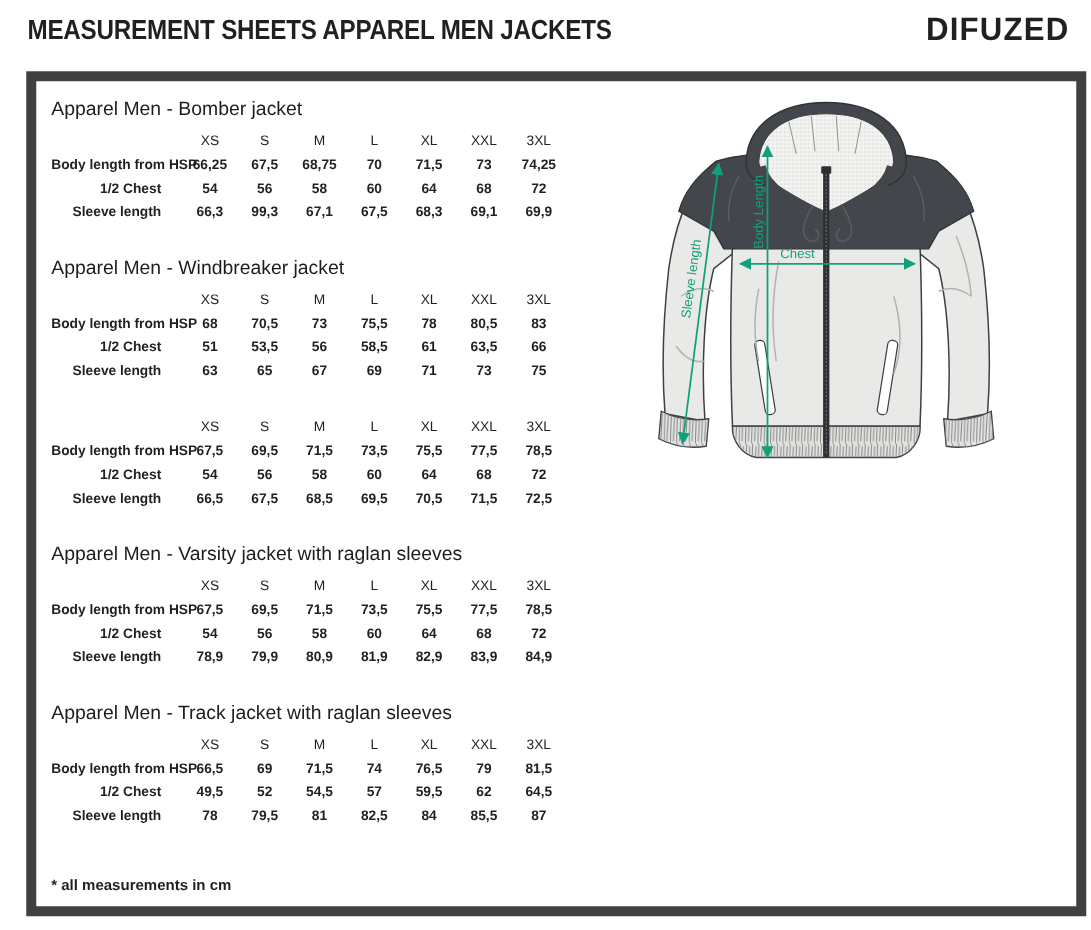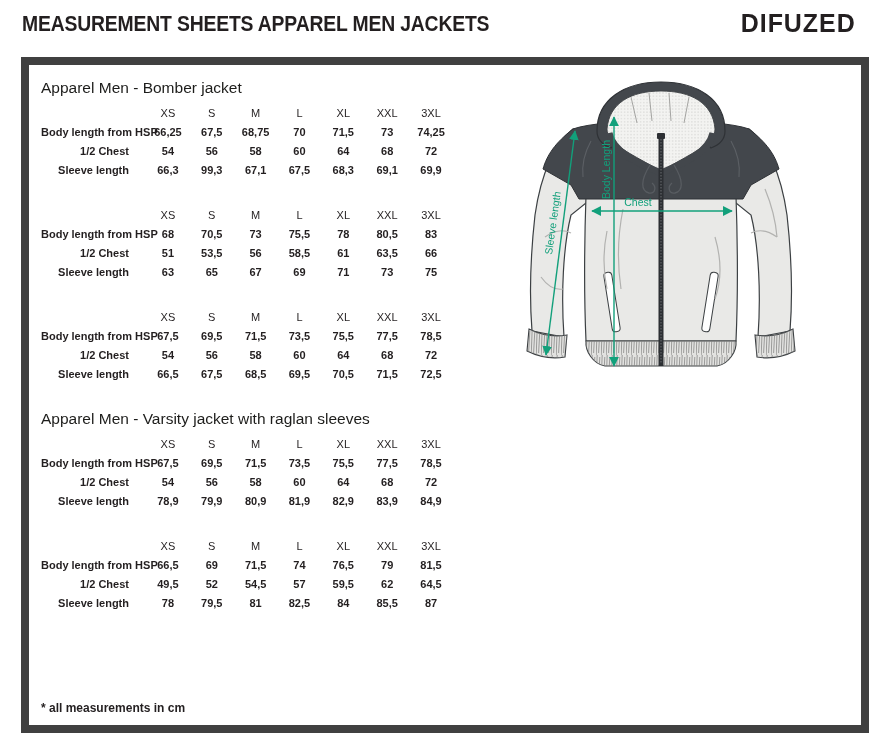--- a/index.html
+++ b/index.html
@@ -90,20 +90,21 @@
               <td class="val">67,5</td>
               <td class="val">68,3</td>
               <td class="val">69,1</td>
               <td class="val">69,9</td>
             </tr>
           </tbody>
       </table>
     </div>
 
     <div class="m-table">
+      <div class="m-table-title">Apparel Men - Windbreaker jacket</div>
       <table>
         <tbody>
           <tr>
               <td class="lbl"></td>
               <td class="szh">XS</td>
               <td class="szh">S</td>
               <td class="szh">M</td>
               <td class="szh">L</td>
               <td class="szh">XL</td>
               <td class="szh">XXL</td>
@@ -232,20 +233,21 @@
               <td class="val">81,9</td>
               <td class="val">82,9</td>
               <td class="val">83,9</td>
               <td class="val">84,9</td>
             </tr>
           </tbody>
       </table>
     </div>
 
     <div class="m-table">
+      <div class="m-table-title">Apparel Men - Track jacket with raglan sleeves</div>
       <table>
         <tbody>
           <tr>
               <td class="lbl"></td>
               <td class="szh">XS</td>
               <td class="szh">S</td>
               <td class="szh">M</td>
               <td class="szh">L</td>
               <td class="szh">XL</td>
               <td class="szh">XXL</td>

